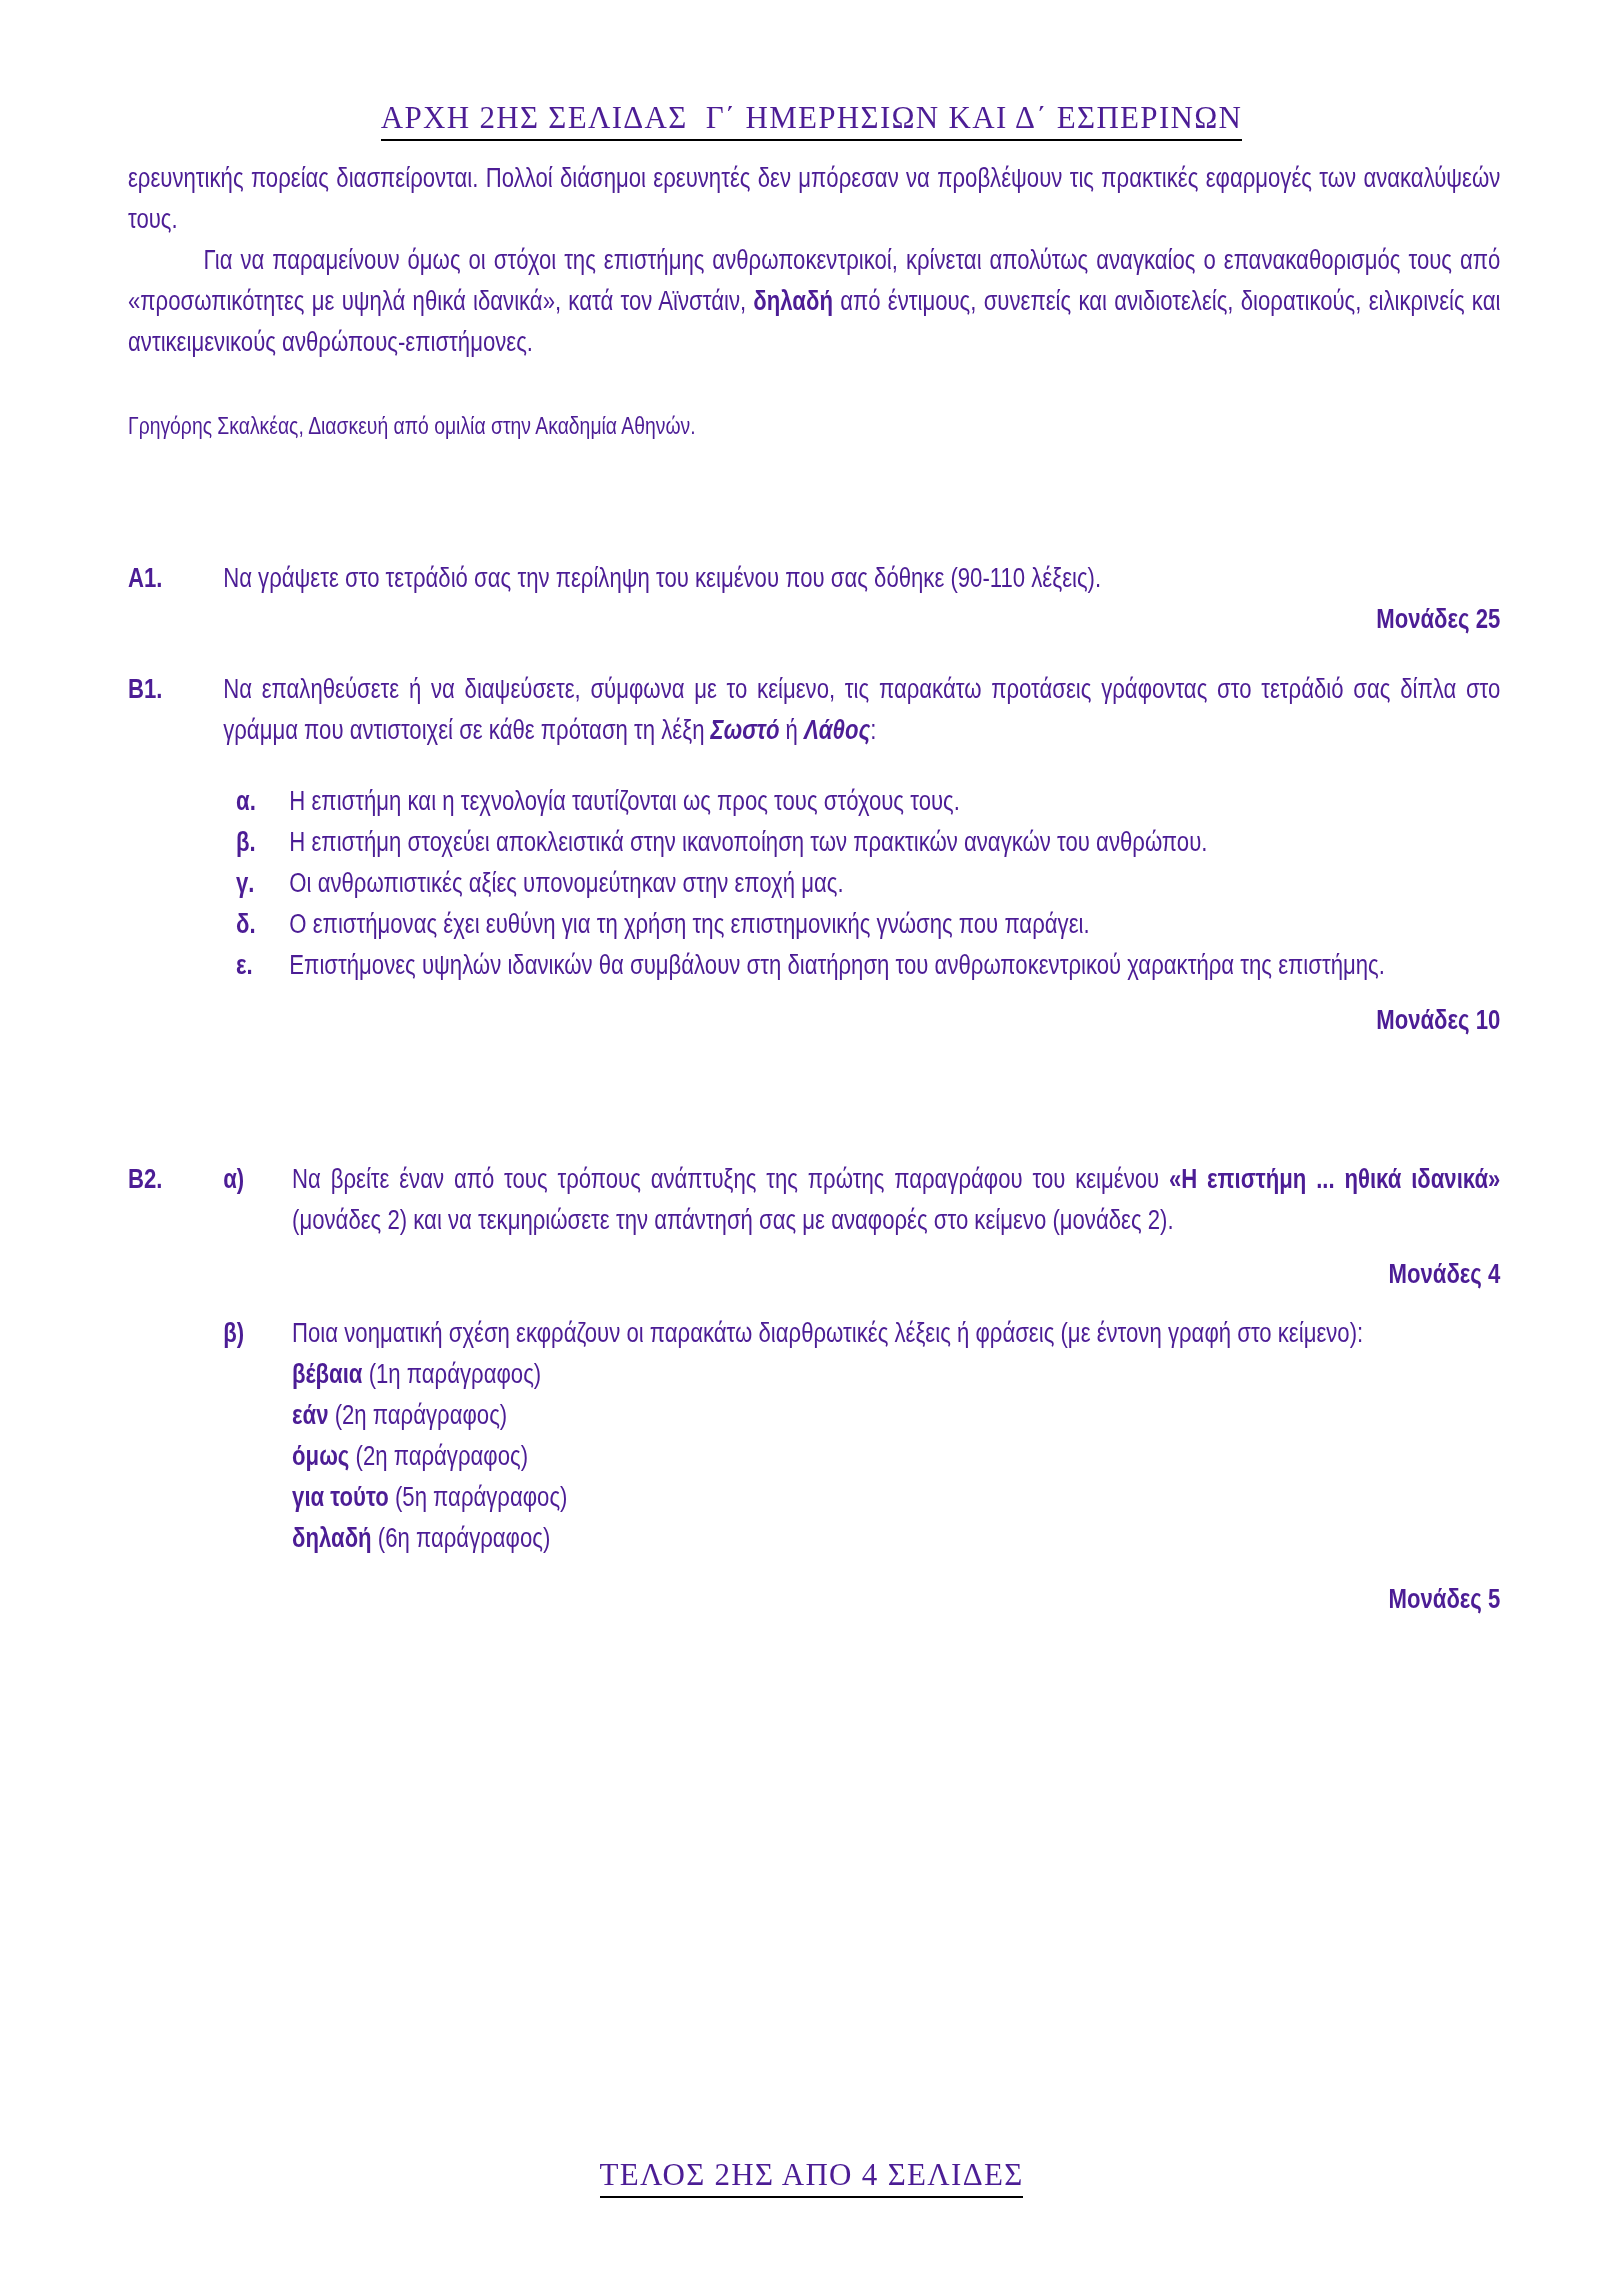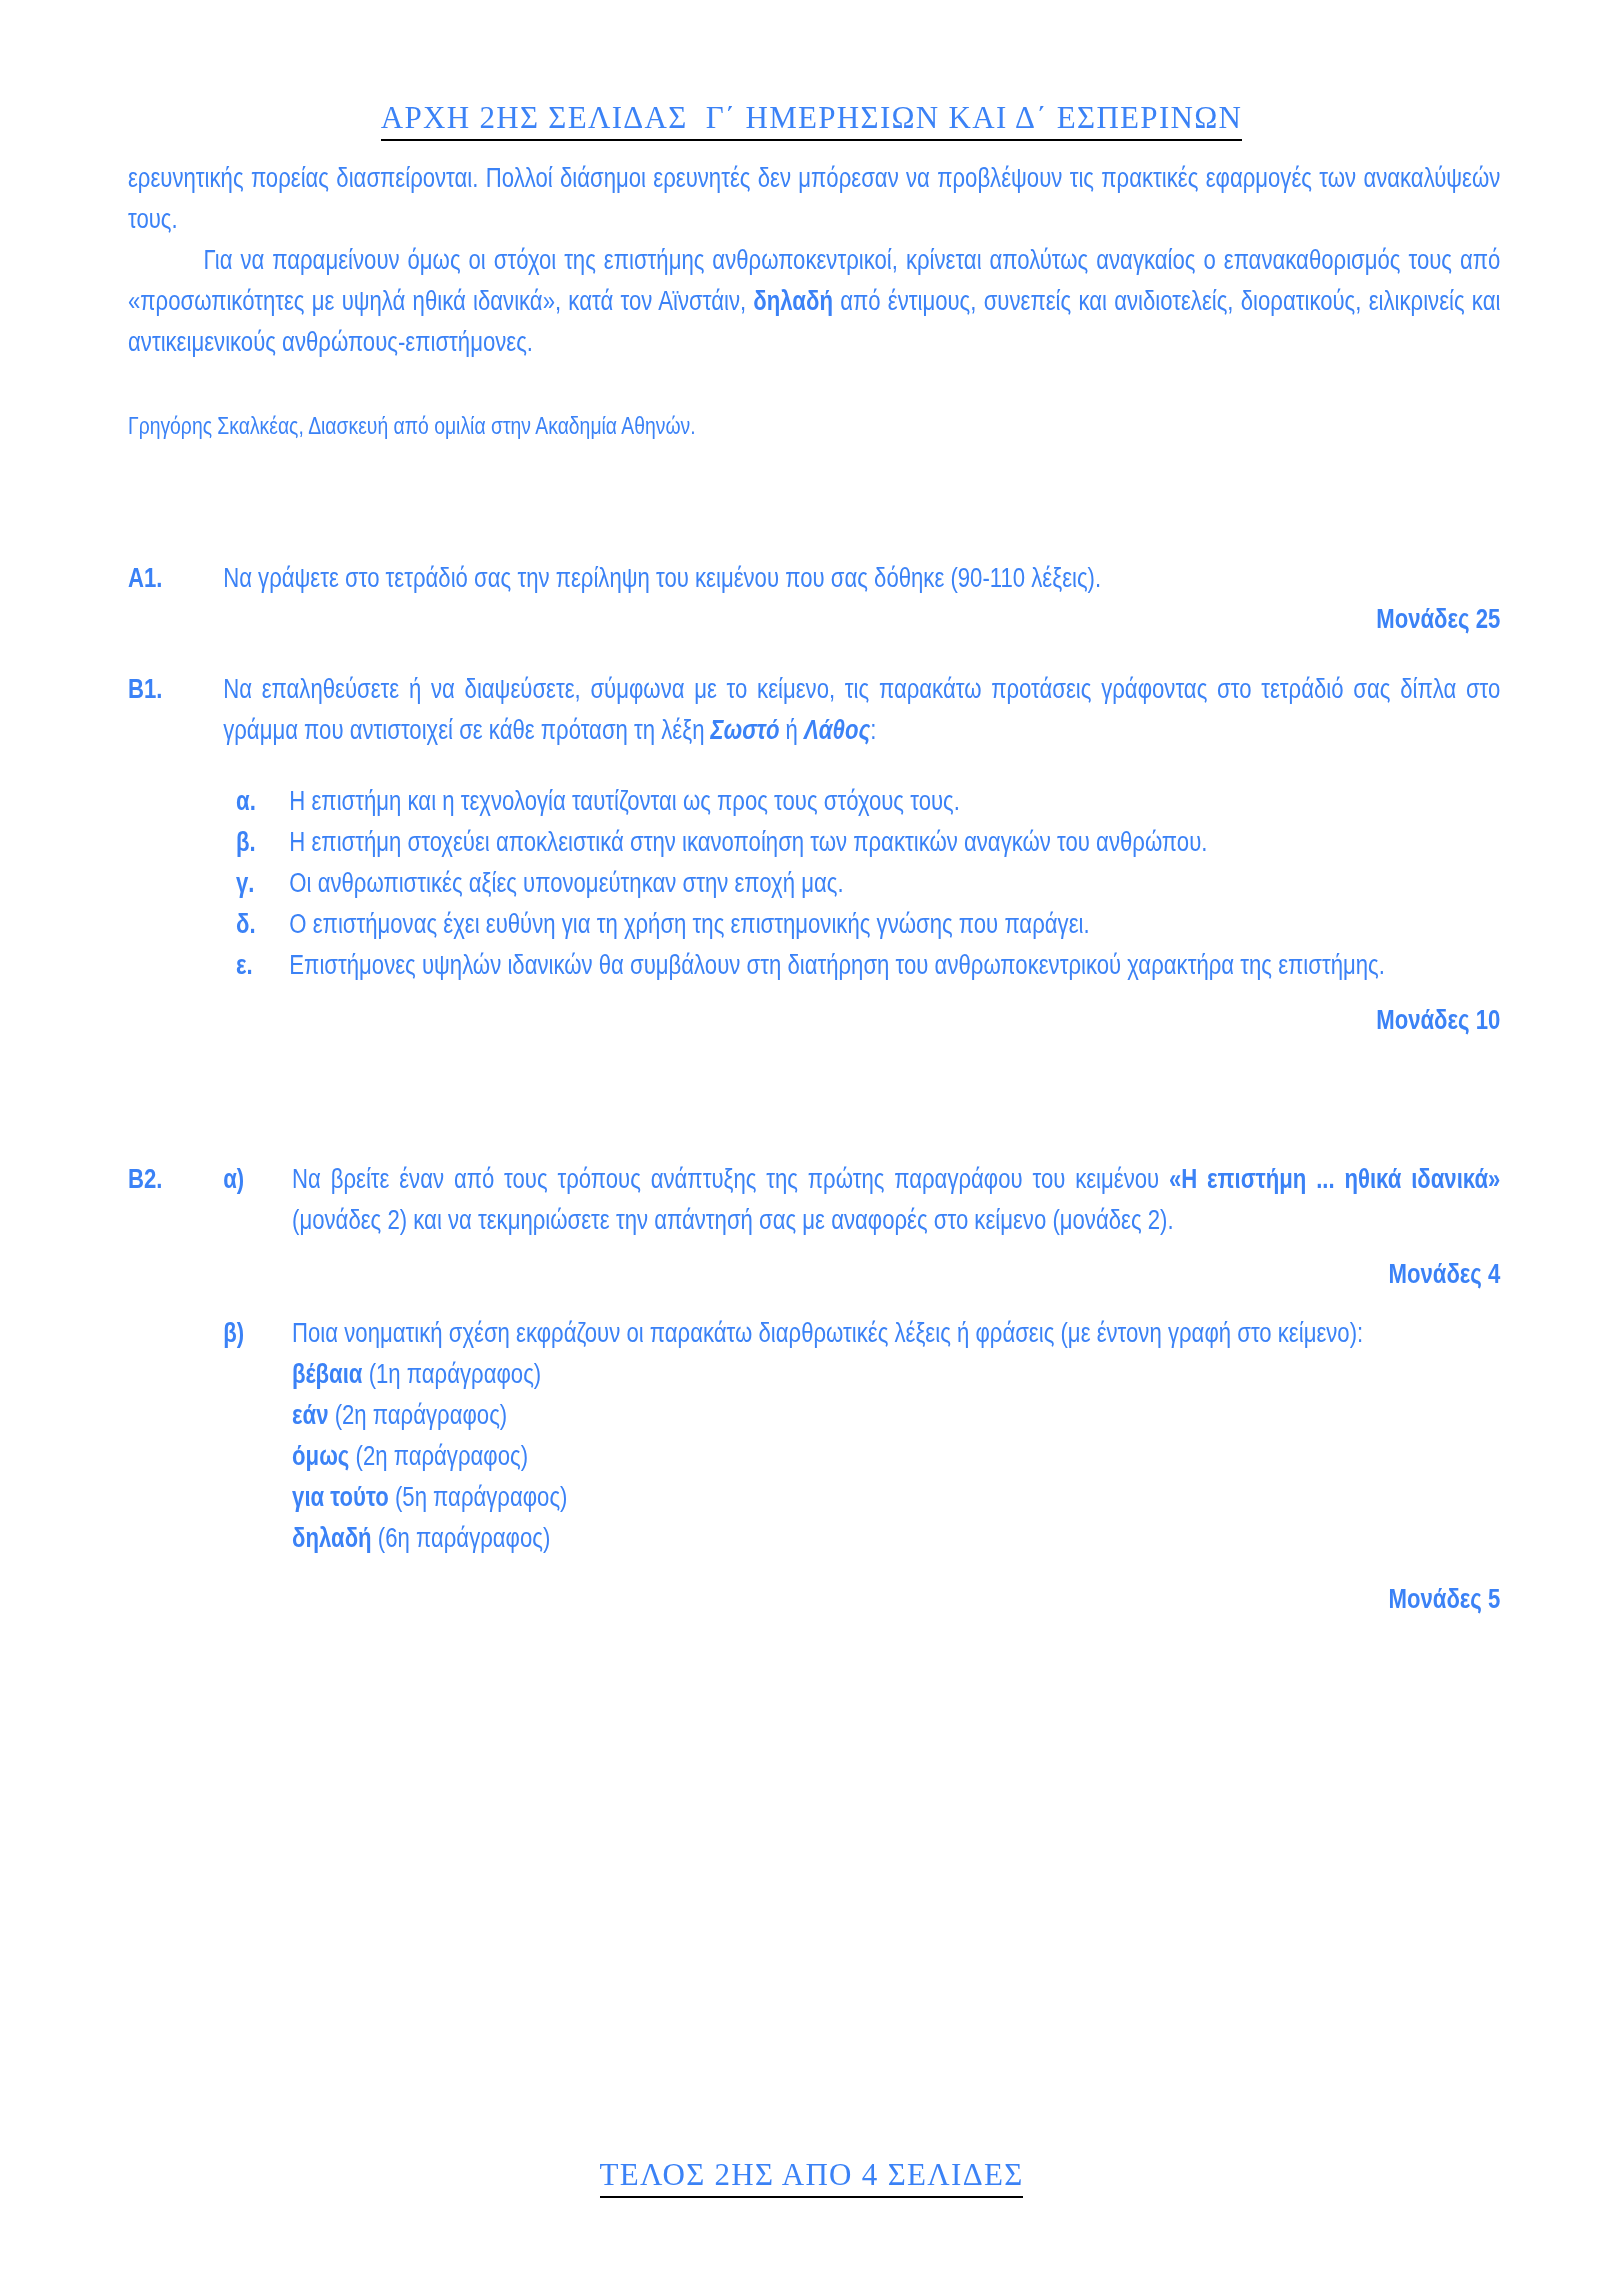--- a/index.html
+++ b/index.html
@@ -1,20 +1,20 @@
 <!DOCTYPE html>
 <html lang="el" style="font-size:10.5px"><head>
 <meta charset="utf-8">
 <style>
   html,body { margin:0; padding:0; background:#e8e8e8; }
   .page {
     position:relative;
     width:1623px; height:2295px;
     background:#ffffff;
-    color:#3b82f6;
+    color:#4c1d95;
     font-family:"Liberation Sans", sans-serif;
     font-size:27px;
     line-height:41px;
     overflow:hidden;
   }
   
   .page-header {
     padding-top:99px;
     text-align:center;
   }

